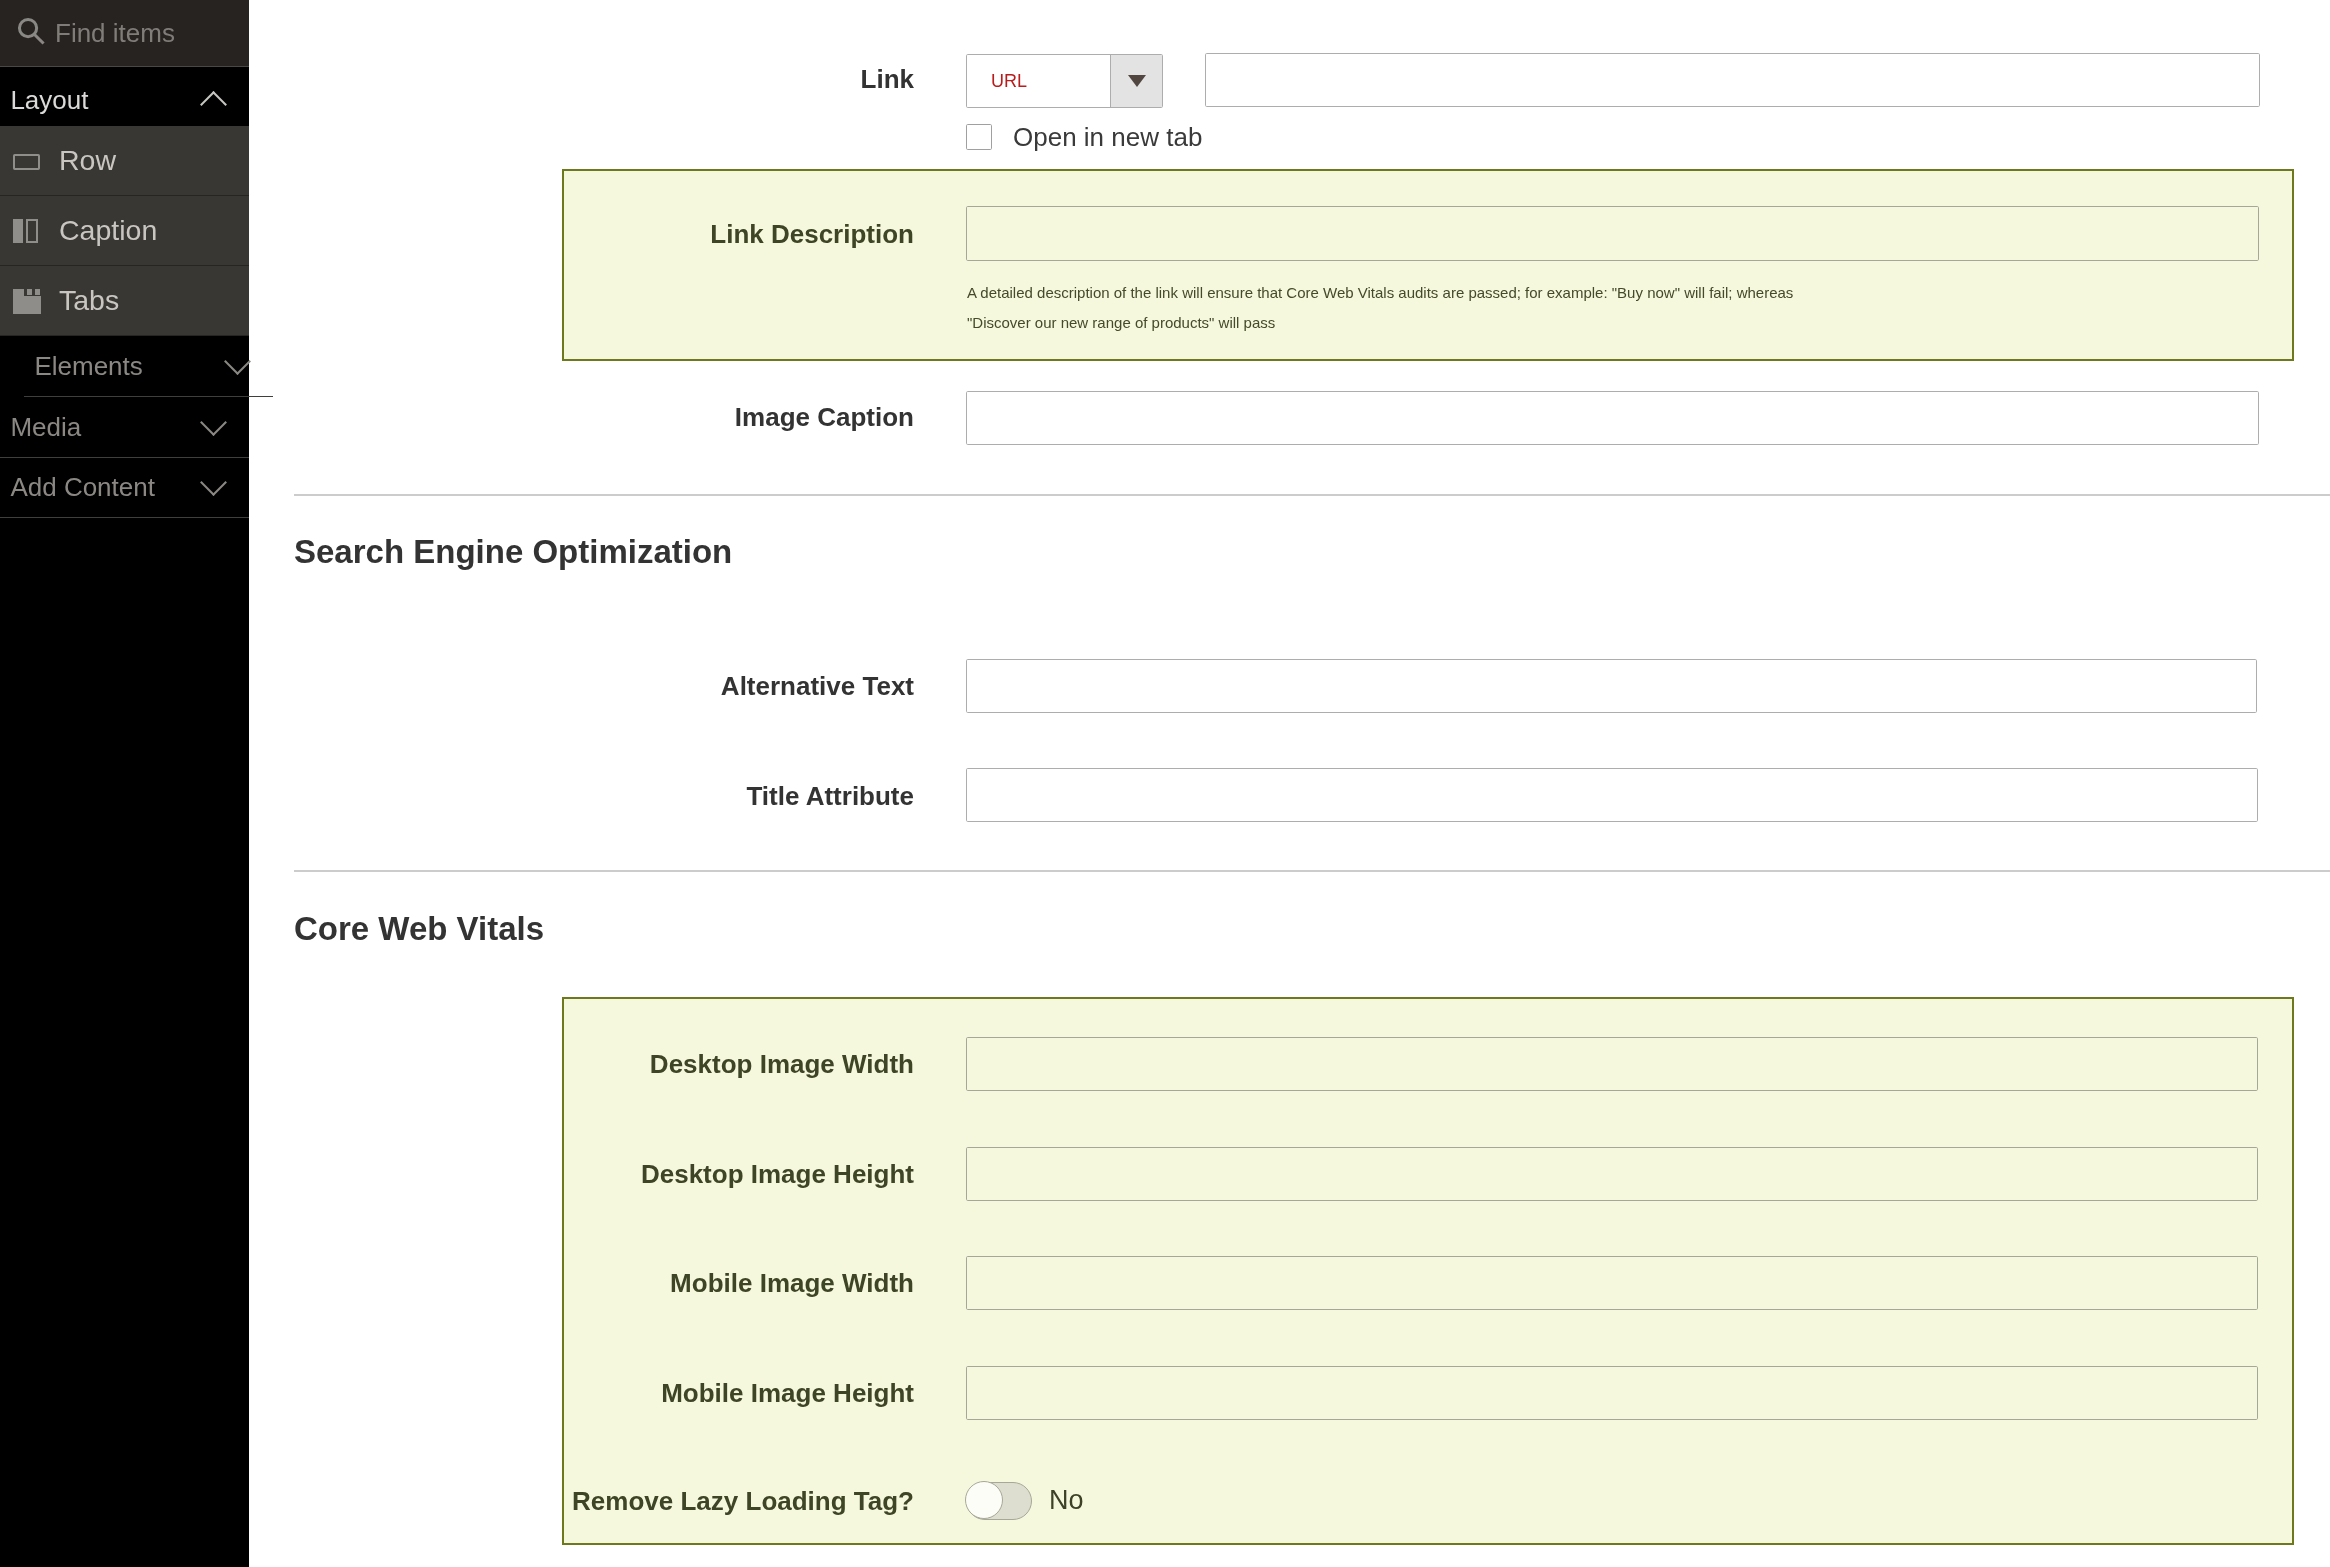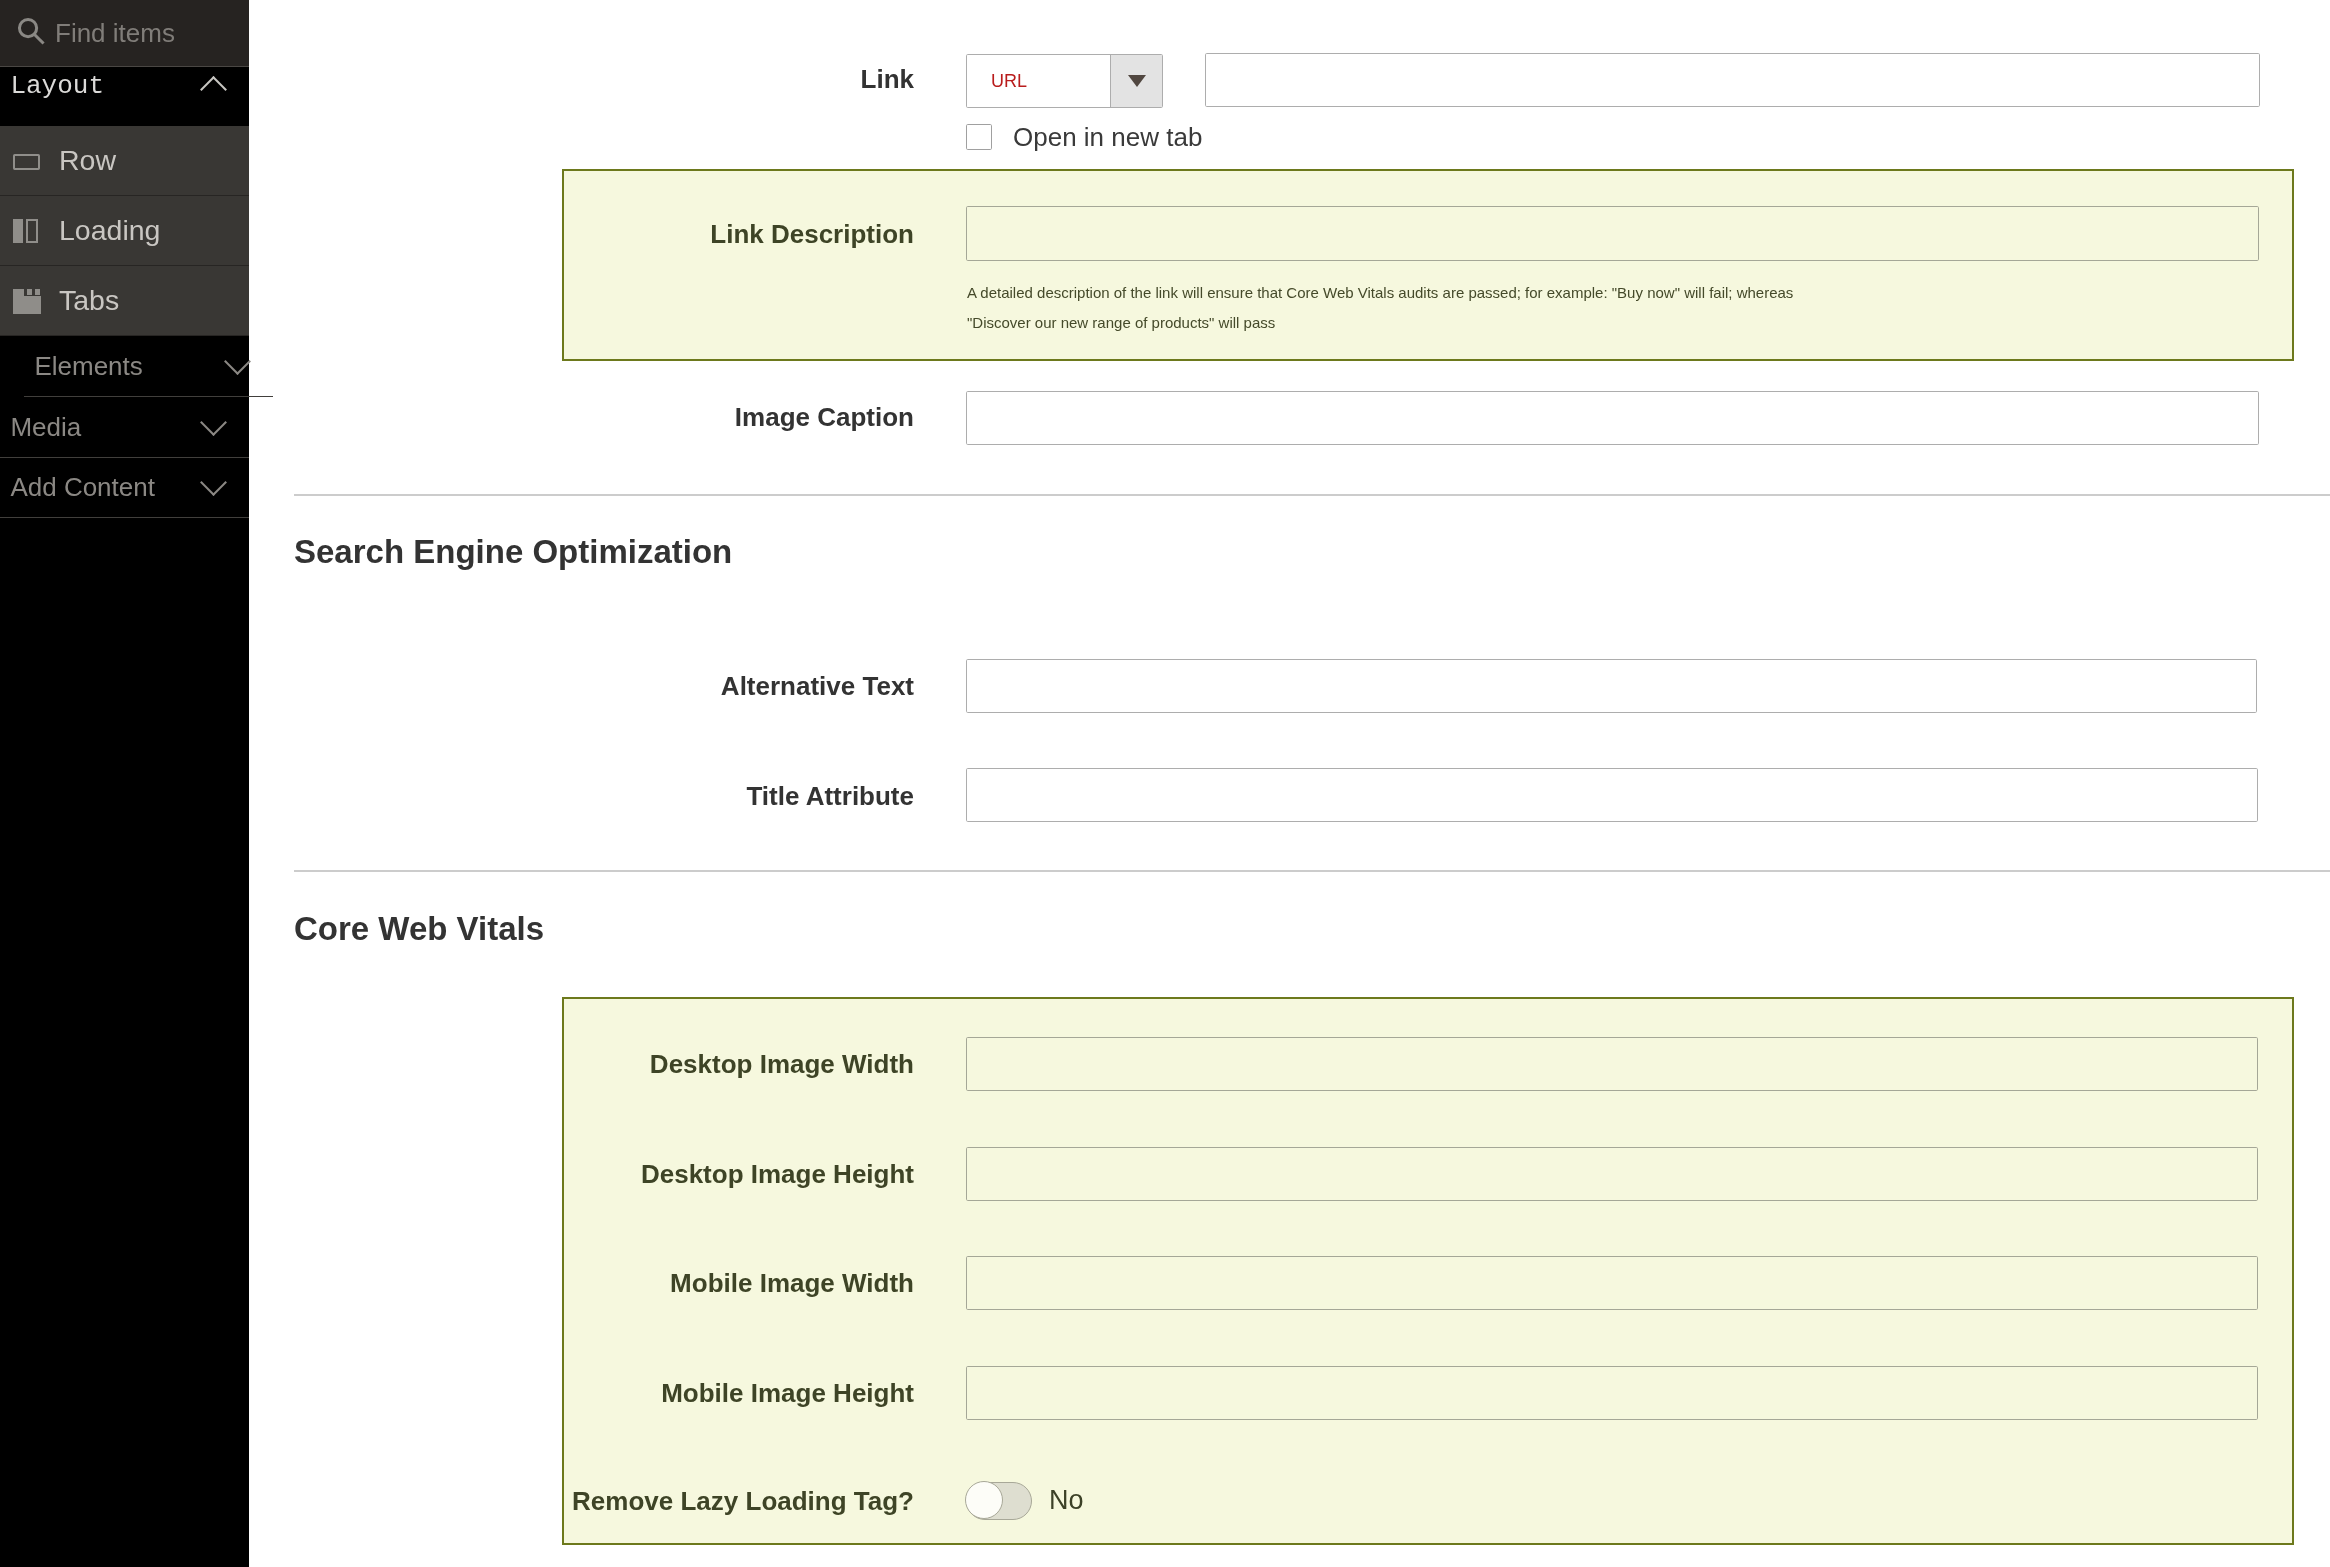--- a/index.html
+++ b/index.html
@@ -14,21 +14,21 @@
   .sb-search { position:absolute; left:0; top:0; width:249px; height:67px; background:#262321; border-bottom:1.7px solid #4a4744; }
   .sb-search svg { position:absolute; left:15.6px; top:15.6px; }
   .sb-search input {
     position:absolute; left:55px; top:14px; width:182px; height:38px;
     background:transparent; border:none; outline:none;
     font-family:"Liberation Sans", sans-serif; font-size:26px; color:#c8c6c2;
   }
   .sb-search input::placeholder { color:#807d79; opacity:1; }
   .sb-header { position:absolute; left:0; width:249px; color:#dbdad8; font-size:26px; display:flex; align-items:center; padding-left:10.4px; cursor:pointer; }
   .sb-header.dim { color:#8b8884; border-bottom:1.7px solid #413f3c; }
-  .sb-header-layout { top:56px; height:59px;font-family:Liberation Mono, monospace; }
+  .sb-header-layout { top:71px; height:59px; }
   .sb-header-elements { top:336px; height:61px;margin-left:24px; }
   .sb-header-media { top:397px; height:61px; }
   .sb-header-addcontent { top:457px; height:61px;align-items:center; }
   .chev { position:absolute; right:26px; width:19px; height:19px; border-left:2.6px solid #c8c6c2; border-bottom:2.6px solid #c8c6c2; }
   .chev.up { transform:rotate(135deg); top:24px; }
   .chev.down { transform:rotate(-45deg); top:15.6px; border-color:#8b8884; }
   .sb-item { position:absolute; left:0; width:249px; height:70px; background:#393734; border-bottom:1.7px solid #272523; display:flex; align-items:center; cursor:pointer; }
   .sb-item-row { top:126px; } .sb-item-columns { top:196px; } .sb-item-tabs { top:266px; }
   .sb-item .lbl { position:absolute; left:59px; font-size:28.5px; color:#c9c6c2;text-align:center; }
   .ico-row { position:absolute; left:13px; top:28px; width:27px; height:15.6px; border:2.6px solid #908e8a; border-radius:1.7px; }
@@ -89,21 +89,21 @@
 
     <div class="sb-item sb-item-row">
       <span class="ico-row"></span>
       <span class="lbl">Row</span>
     </div>
     <div class="sb-item sb-item-columns">
       <span class="ico-cols">
           <span class="a"></span>
           <span class="b"></span>
         </span>
-      <span class="lbl">Loading</span>
+      <span class="lbl">Caption</span>
     </div>
     <div class="sb-item sb-item-tabs">
       <span class="ico-tabs">
           <span class="base"></span>
           <span class="t1"></span>
           <span class="t2"></span>
           <span class="t3"></span>
         </span>
       <span class="lbl">Tabs</span>
     </div>

